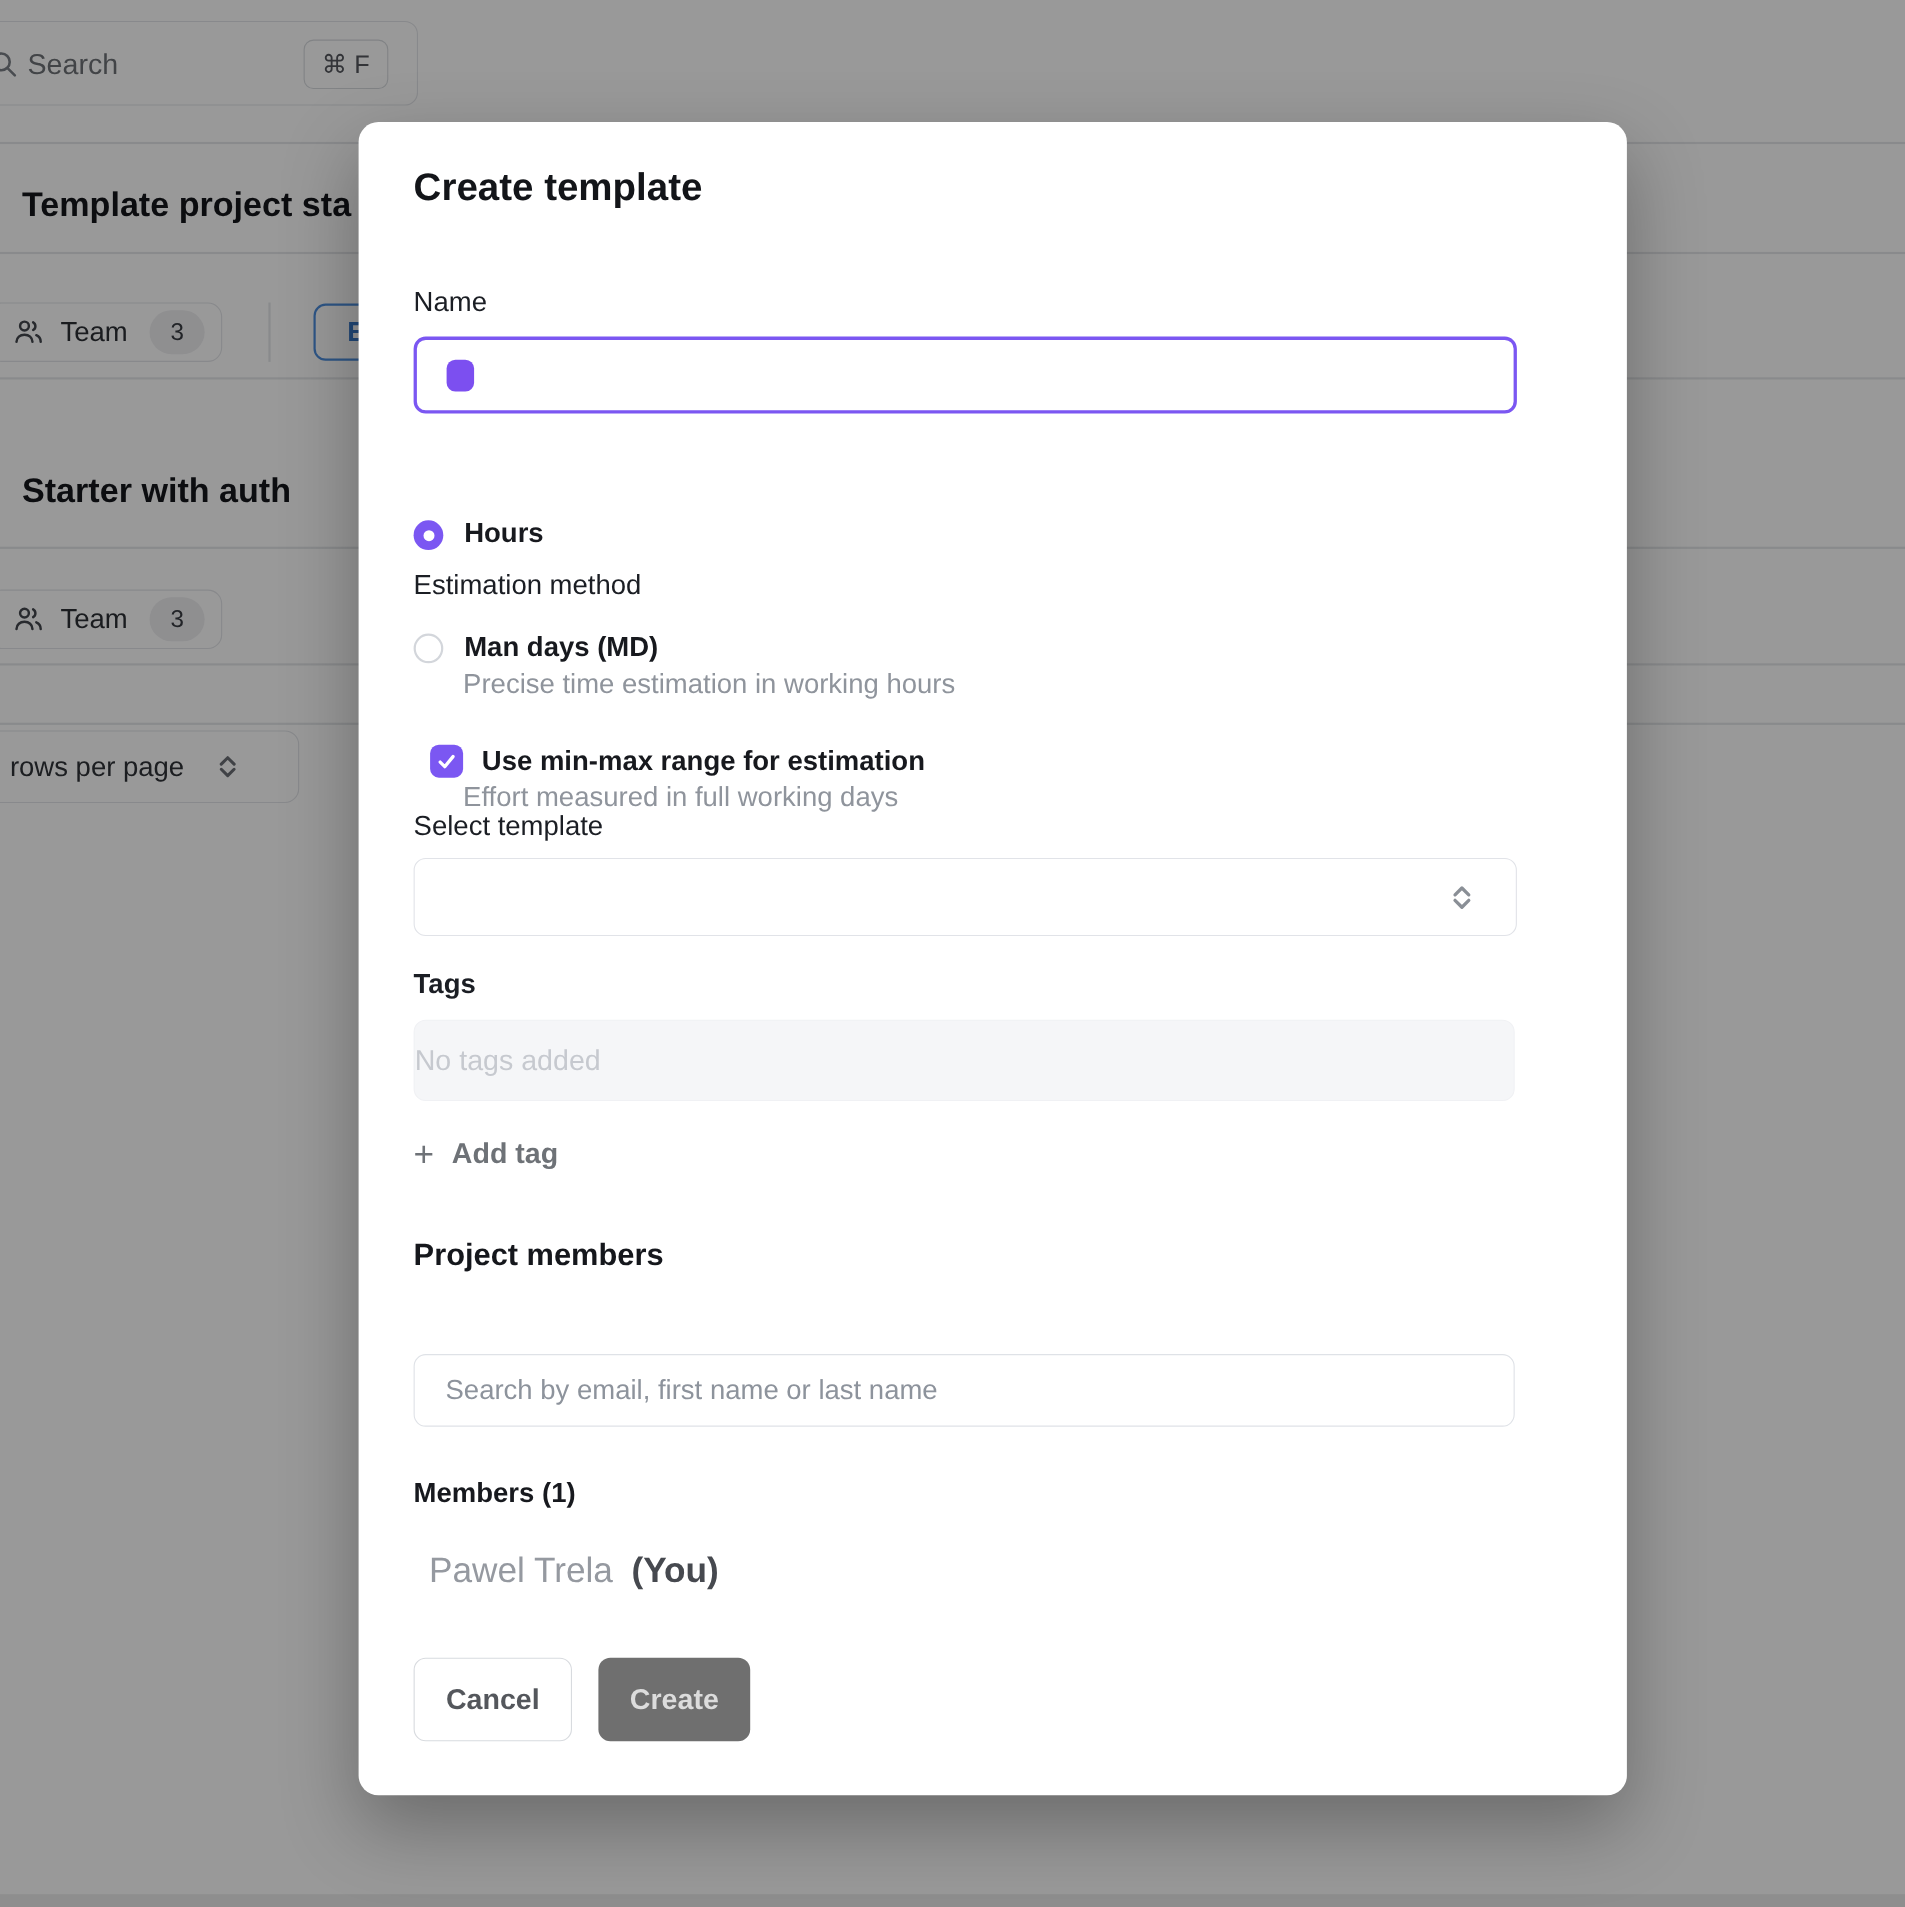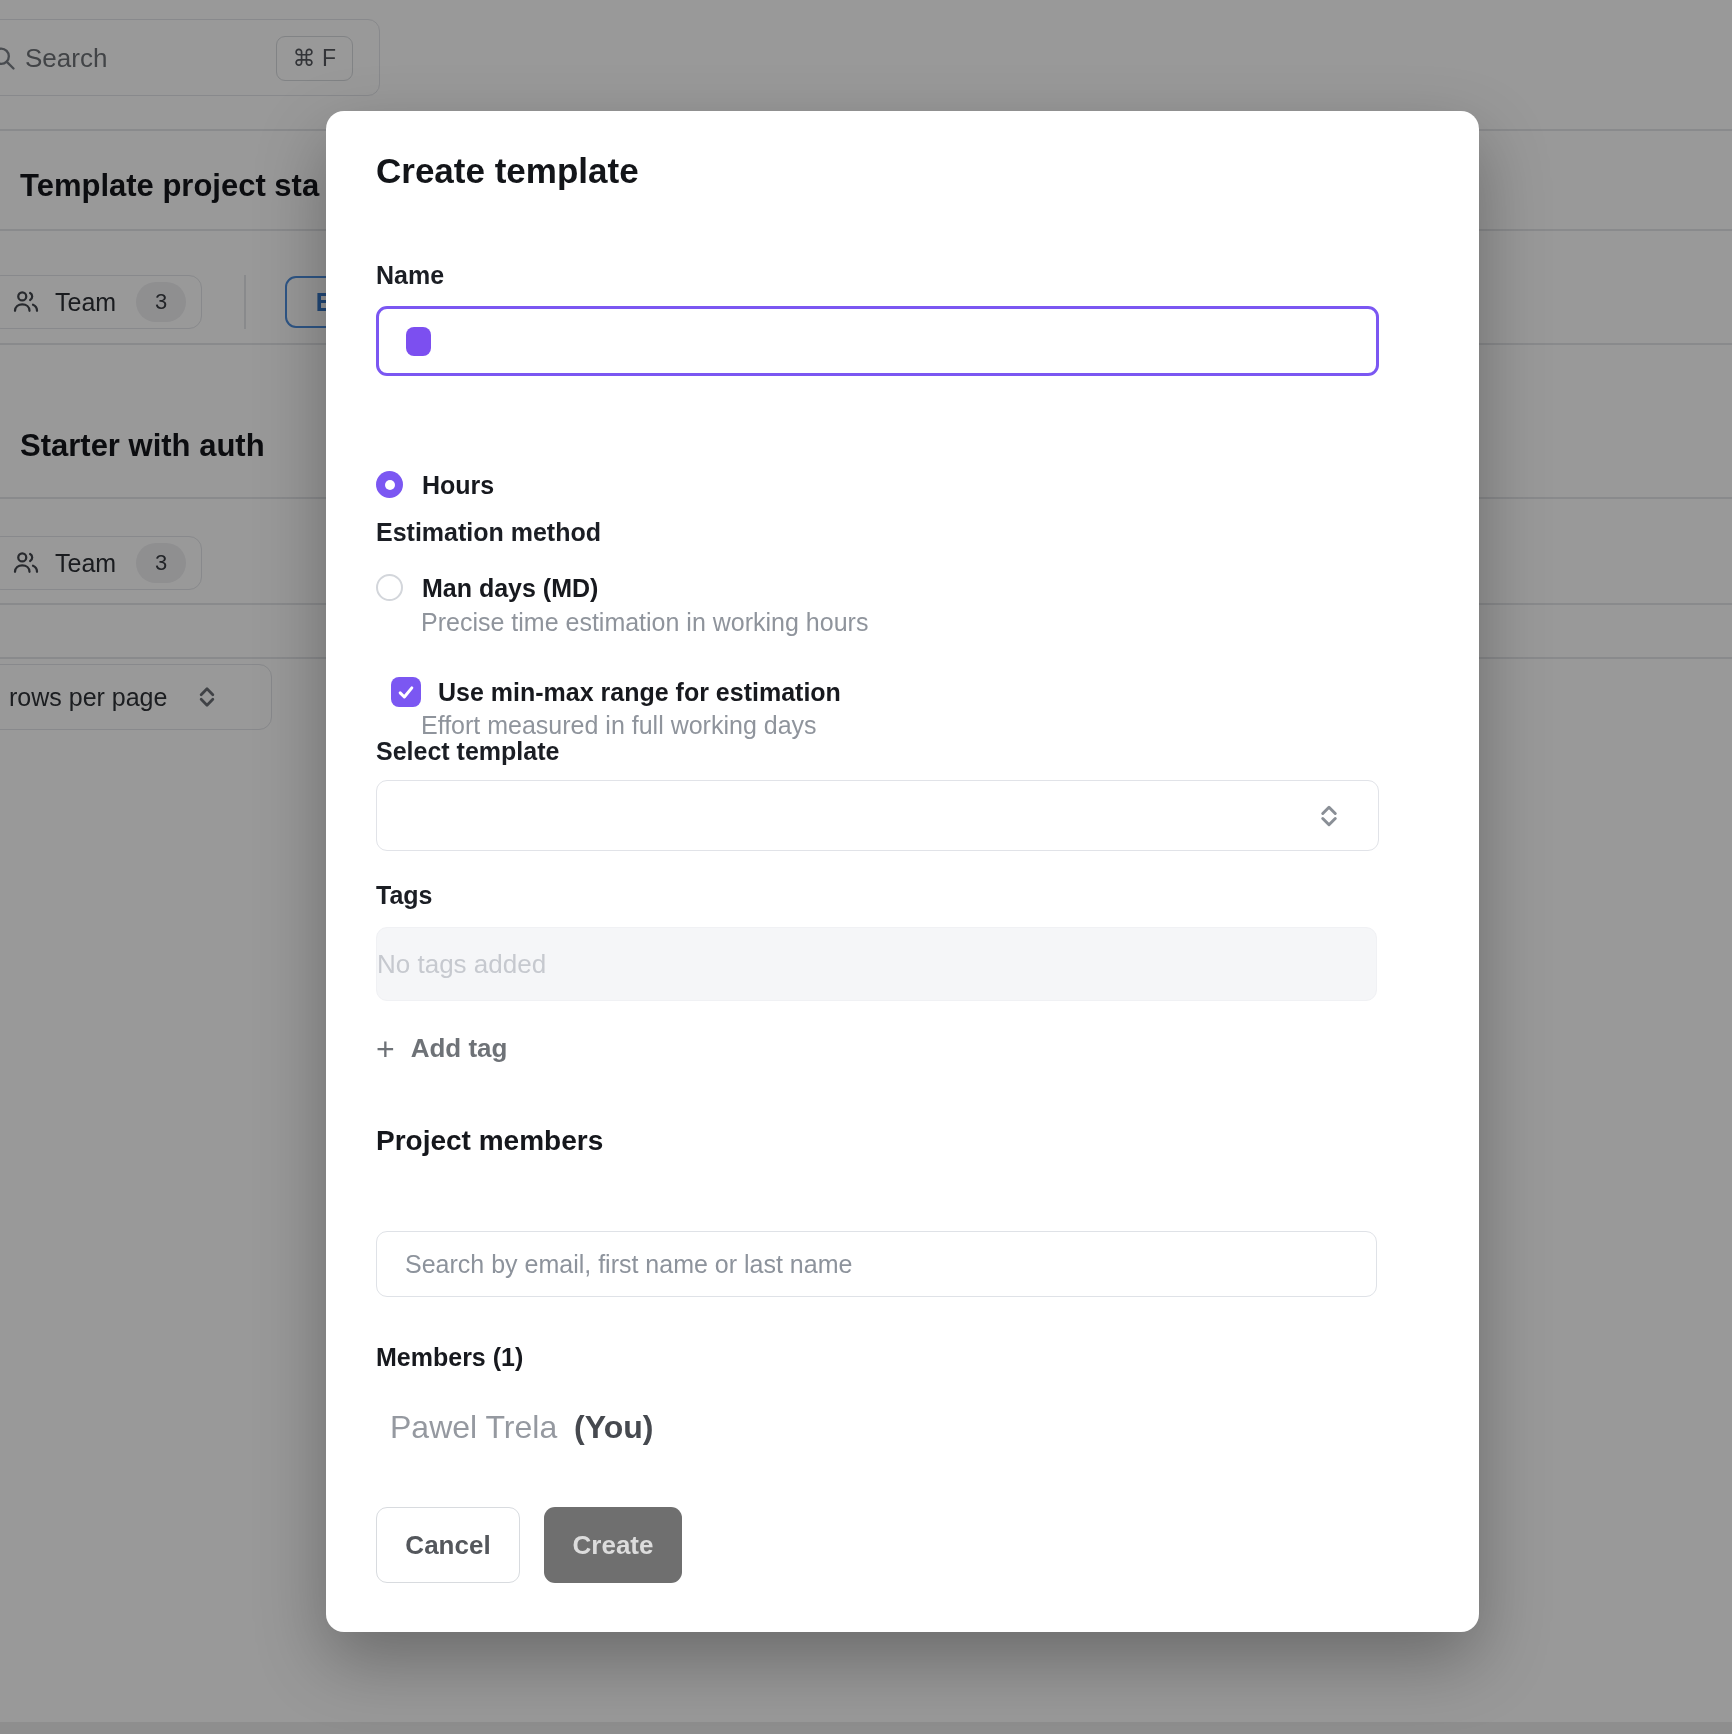--- a/index.html
+++ b/index.html
@@ -35,26 +35,26 @@
     align-items:center; padding-left:36px; gap:26px; font-size:25px; color:#2f3237; }
   .bottom-strip { position:absolute; left:0; bottom:0; width:1732px; height:12px; background:#ededed; }
 
   .overlay { position:absolute; inset:0; background:rgba(0,0,0,0.4); }
 
   
   .modal { position:absolute; left:326px; top:111px; width:1153px; height:1521px; background:#fff;
     border-radius:18px; box-shadow:0 28px 70px rgba(0,0,0,0.30); }
   .m { position:absolute; left:50px; }
   .modal-title { top:40px; font-size:35px; font-weight:700; color:#131519; }
-  .field-label { font-size:25px; font-weight:700; color:#1b1e24; }
+  .field-label { font-size:25px; font-weight:400; color:#1b1e24; }
   .name-input { top:195px; width:1003px; height:70px; border:3px solid #7b57f2; border-radius:11px;
     background:#fff; display:flex; align-items:center; padding-left:27px; }
   .caret-block { width:25px; height:29px; border-radius:8px; background:#7c4ff0; }
 
-  .radio-row { display:flex; align-items:flex-start; gap:19px; }
+  .radio-row { display:flex; align-items:flex-end; gap:19px; }
   .radio { width:27px; height:27px; border-radius:50%; position:relative; flex:none; }
   .radio.on { background:#7b57f2; }
   .radio.on::after { content:""; position:absolute; left:50%; top:50%; width:10px; height:10px;
     margin:-5px 0 0 -5px; border-radius:50%; background:#fff; }
   .radio.off { border:2px solid #d3d6db; background:#fff; }
   .opt-label { font-size:25px; font-weight:600; color:#17191e; }
   .opt-desc { position:absolute; left:95px; font-size:25px; color:#8f949c; }
 
   .check-row { display:flex; align-items:center; gap:17px;padding-left:15px; }
   .checkbox { width:30px; height:30px; border-radius:8px; background:#7b57f2;

